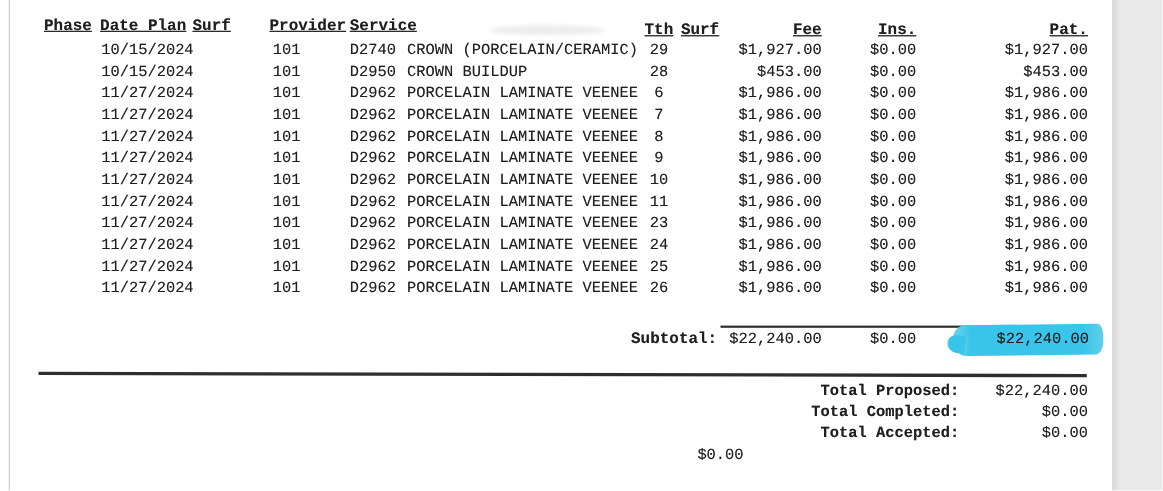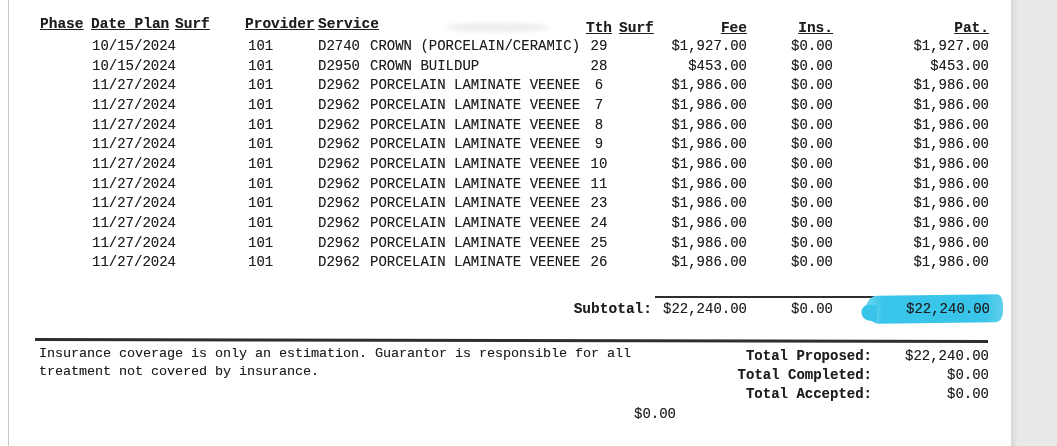--- a/index.html
+++ b/index.html
@@ -299,21 +299,20 @@
   </table>
 
   <div class="subtotal-rule"></div>
   <div class="subtotal-label">Subtotal:</div>
   <div class="subtotal-val subtotal-fee">$22,240.00</div>
   <div class="subtotal-val subtotal-ins">$0.00</div>
   <div class="subtotal-highlight"></div>
   <div class="subtotal-val subtotal-pat">$22,240.00</div>
 
   <div class="footer-divider"></div>
-  <div class="disclaimer">Insurance coverage is only an estimation. Guarantor is responsible for all treatment not covered by insurance.</div>
 
   <div class="totals-block">
       <div class="total-row">
       <span class="total-label">Total Proposed:</span>
       <span class="total-value">$22,240.00</span>
     </div>
       <div class="total-row">
       <span class="total-label">Total Completed:</span>
       <span class="total-value">$0.00</span>
     </div>

